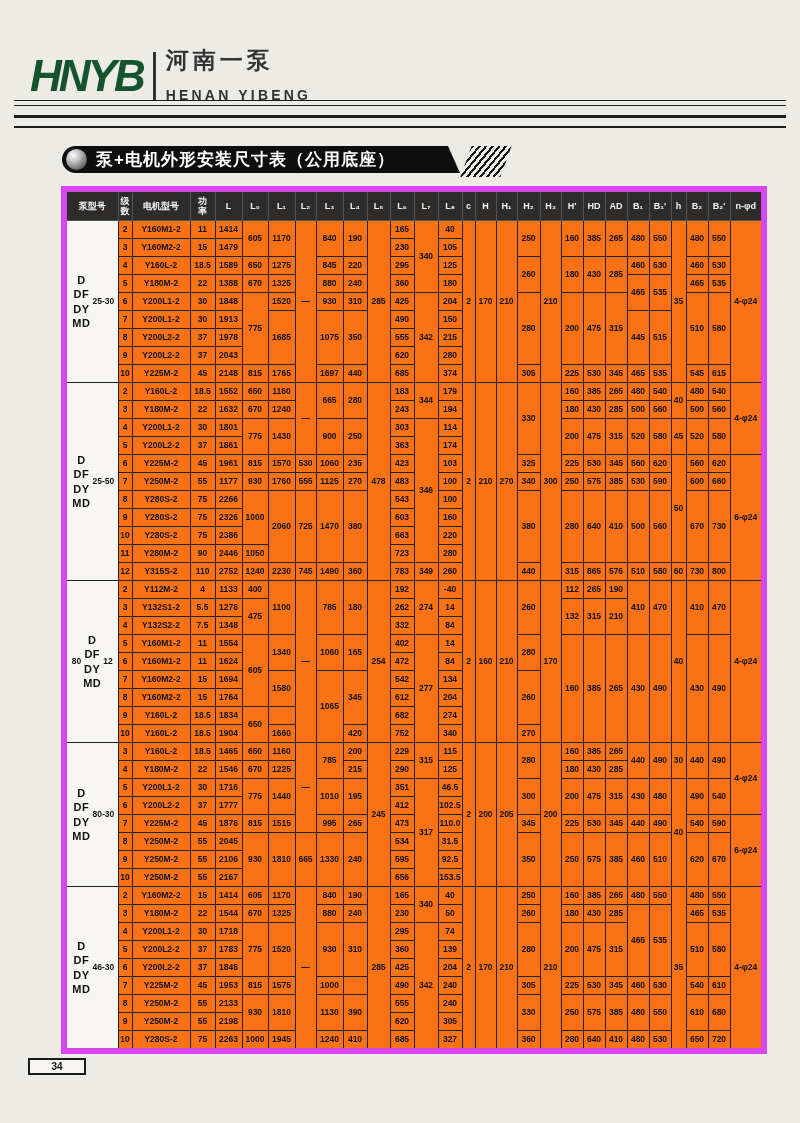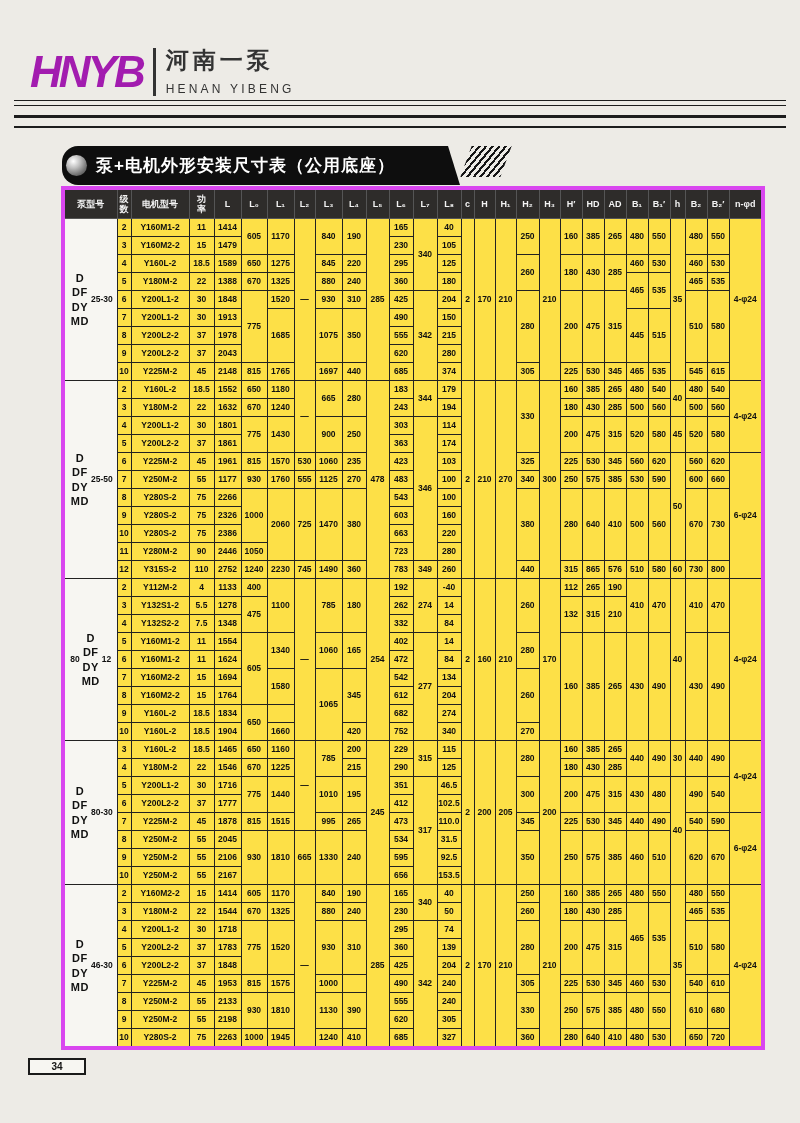--- a/index.html
+++ b/index.html
@@ -4,53 +4,53 @@
 <style>
   html,body{margin:0;padding:0;}
   body{
     width:800px;height:1123px;position:relative;
     background:#edebe6;
     font-family:"Liberation Sans", sans-serif;
     color:#151515;overflow:hidden;
   }
   
   .logo{position:absolute;left:30px;top:48px;display:flex;align-items:center;gap:10px;}
-  .brand{font-size:44px;font-weight:900;font-style:italic;letter-spacing:-3px;color:#a21caf;line-height:1;}
+  .brand{font-size:44px;font-weight:900;font-style:italic;letter-spacing:-3px;color:#14532d;line-height:1;}
   .logo-divider{width:3px;height:48px;background:#333;}
   .logo-cn{display:flex;flex-direction:column;justify-content:center;}
   .cn-name{font-size:23px;font-weight:bold;color:#333;letter-spacing:4px;line-height:1.1;}
-  .en-name{font-size:12px;font-weight:normal;color:#333;letter-spacing:3.2px;margin-top:8px;}
+  .en-name{font-size:14px;font-weight:bold;color:#333;letter-spacing:3.2px;margin-top:14px;}
   
   .rule{position:absolute;left:14px;right:14px;background:#1d1d1d;}
   .r1{top:100px;height:1px;}
   .r2{top:105px;height:1px;}
   .r3{top:115px;height:3px;}
   .r4{top:126px;height:2px;}
   
   .titlebar{
-    position:absolute;left:62px;top:146px;width:398px;height:39px;
+    position:absolute;left:62px;top:146px;width:398px;height:27px;
     background:#0e0e0e;color:#fff;display:flex;align-items:center;
     border-radius:16px 0 0 16px;
     clip-path:polygon(0 0, calc(100% - 12px) 0, 100% 100%, 0 100%);
   }
   .sphere{
     width:21px;height:21px;border-radius:50%;margin:0 9px 0 4px;flex:0 0 auto;
     background:radial-gradient(circle at 35% 30%, #ffffff 0%, #bdbdbd 35%, #6e6e6e 70%, #3c3c3c 100%);
   }
   .title-text{font-size:17px;font-weight:bold;letter-spacing:1px;white-space:nowrap;}
   .stripes{
     position:absolute;left:466px;top:146px;width:40px;height:31px;
     background:repeating-linear-gradient(115deg,#161616 0 2.5px,#edebe6 2.5px 6px);
     transform:skewX(-20deg);
   }
   
   table#dim-table{
     position:absolute;left:61px;top:186px;width:702px;
     border-collapse:collapse;table-layout:fixed;
-    background:#fde047;border:4px solid #d946ef;
+    background:#f97316;border:6px solid #d946ef;
   }
   #dim-table th{
     background:#2e2c2a;color:#f3f3f3;border:1px solid #555;
     font-size:9px;font-weight:bold;height:28px;padding:0;
     white-space:pre-line;line-height:1.15;text-align:center;vertical-align:middle;
   }
   #dim-table td{
     border:1px solid #222;text-align:center;vertical-align:middle;
     font-size:8.5px;font-weight:600;height:17px;line-height:1;padding:0;
     overflow:hidden;color:#101010;

